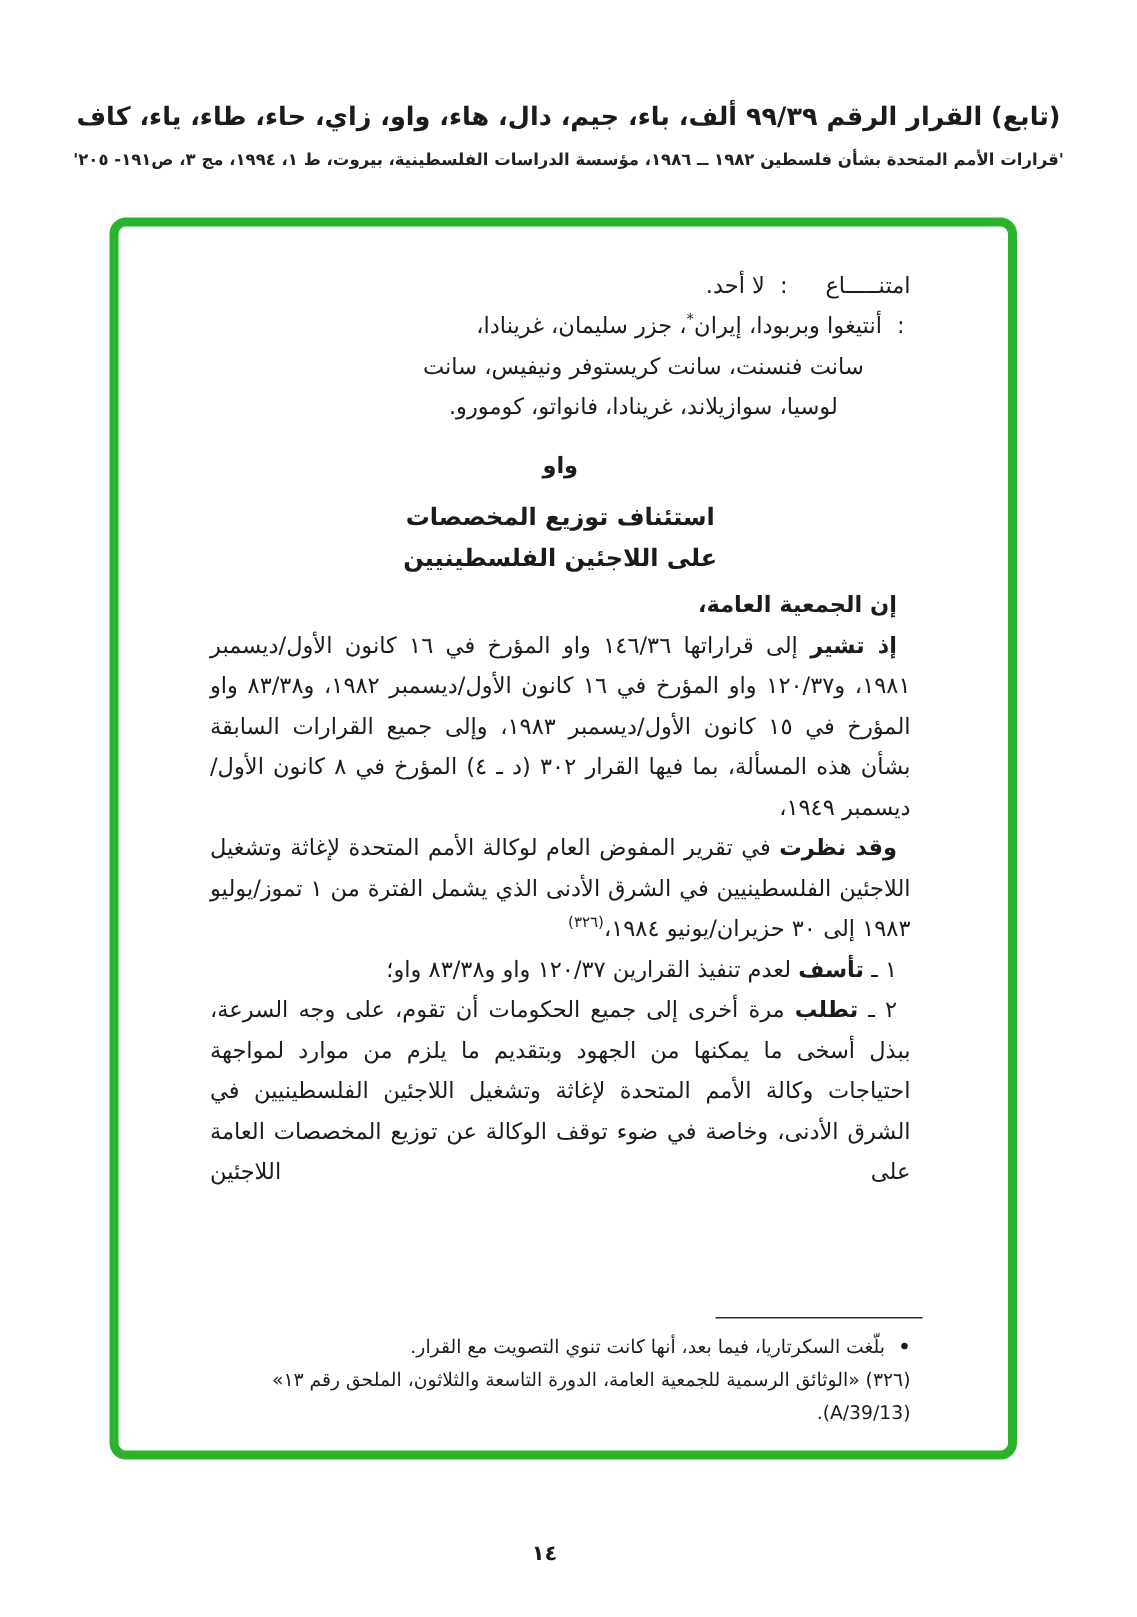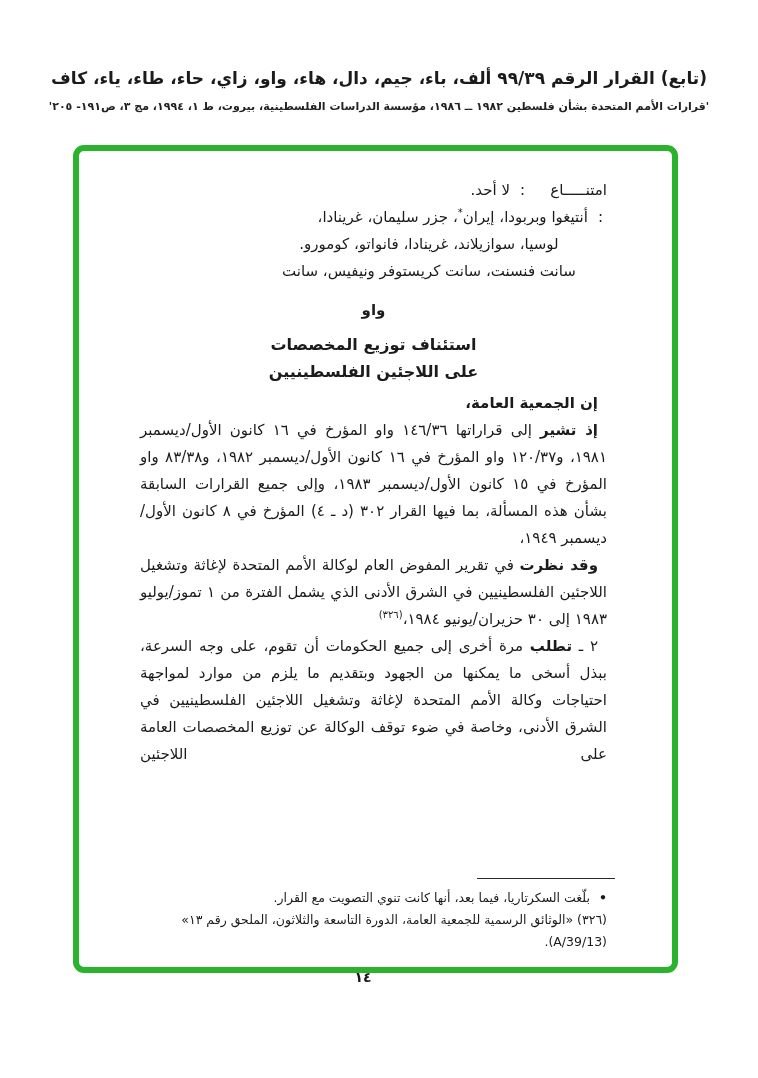--- a/index.html
+++ b/index.html
@@ -68,21 +68,21 @@
   .fn-divider{
     width:138px;height:0;
     border-top:1.5px solid #2a2a2a;
     margin:0 -8px 8px 0;
   }
   .fn-row{display:flex;gap:9px;}
   .fn-marker{flex:none;font-weight:bold;}
   .fn2{text-align:right;}
   .fn2 .fn-marker{font-weight:normal;}
   .page-number{
-    position:absolute;top:969px;left:0;right:32px;
+    position:absolute;top:1028px;left:0;right:32px;
     text-align:center;font-size:14px;font-weight:bold;
   }
 </style>
 </head>
 <body>
 
 <div class="header-title">(تابع) القرار الرقم ٩٩/٣٩ ألف، باء، جيم، دال، هاء، واو، زاي، حاء، طاء، ياء، كاف</div>
 <div class="header-source">'قرارات الأمم المتحدة بشأن فلسطين ١٩٨٢ ــ ١٩٨٦، مؤسسة الدراسات الفلسطينية، بيروت، ط ١، ١٩٩٤، مج ٣، ص١٩١- ٢٠٥'</div>
 
 <div class="frame">
@@ -91,36 +91,37 @@
     <div class="vote-row">
       <div class="vote-label">امتنـــــاع</div>
       <div class="vote-colon">:</div>
       <div class="vote-value">لا أحد.</div>
     </div>
 
     <div class="vote-row">
       <div class="vote-colon">:</div>
       <div class="vote-value">
         <div class="vl-first"><span>أنتيغوا وبربودا، إيران</span><sup class="star">*</sup><span>، جزر سليمان، غرينادا،</span></div>
+        <div class="vl-center">سانت فنسنت، سانت كريستوفر ونيفيس، سانت</div>
         <div class="vl-center">لوسيا، سوازيلاند، غرينادا، فانواتو، كومورو.</div>
-        <div class="vl-center">سانت فنسنت، سانت كريستوفر ونيفيس، سانت</div>
       </div>
     </div>
 
     <div class="section-letter">واو</div>
     <div class="section-title st1">استئناف توزيع المخصصات</div>
     <div class="section-title">على اللاجئين الفلسطينيين</div>
 
     <div class="opening">إن الجمعية العامة،</div>
 
     <p class="body-par"><span class="lead">إذ تشير</span><span> إلى قراراتها ١٤٦/٣٦ واو المؤرخ في ١٦ كانون الأول/ديسمبر ١٩٨١، و١٢٠/٣٧ واو المؤرخ في ١٦ كانون الأول/ديسمبر ١٩٨٢، و٨٣/٣٨ واو المؤرخ في ١٥ كانون الأول/ديسمبر ١٩٨٣، وإلى جميع القرارات السابقة بشأن هذه المسألة، بما فيها القرار ٣٠٢ (د ـ ٤) المؤرخ في ٨ كانون الأول/ديسمبر ١٩٤٩،</span></p>
 
     <p class="body-par"><span class="lead">وقد نظرت</span><span> في تقرير المفوض العام لوكالة الأمم المتحدة لإغاثة وتشغيل اللاجئين الفلسطينيين في الشرق الأدنى الذي يشمل الفترة من ١ تموز/يوليو ١٩٨٣ إلى ٣٠ حزيران/يونيو ١٩٨٤،</span><sup class="fnref">(٣٢٦)</sup></p>
 
 
+    <p class="body-par"><span>١ ـ </span><span class="lead">تأسف</span><span> لعدم تنفيذ القرارين ١٢٠/٣٧ واو و٨٣/٣٨ واو؛</span></p>
 
     <p class="body-par justify-last"><span>٢ ـ </span><span class="lead">تطلب</span><span> مرة أخرى إلى جميع الحكومات أن تقوم، على وجه السرعة، ببذل أسخى ما يمكنها من الجهود وبتقديم ما يلزم من موارد لمواجهة احتياجات وكالة الأمم المتحدة لإغاثة وتشغيل اللاجئين الفلسطينيين في الشرق الأدنى، وخاصة في ضوء توقف الوكالة عن توزيع المخصصات العامة على اللاجئين</span></p>
 
   </div>
 
   <div class="footnotes">
     <div class="fn-divider"></div>
     <div class="fn-row">
       <div class="fn-marker">•</div>
       <div>بلّغت السكرتاريا، فيما بعد، أنها كانت تنوي التصويت مع القرار.</div>

